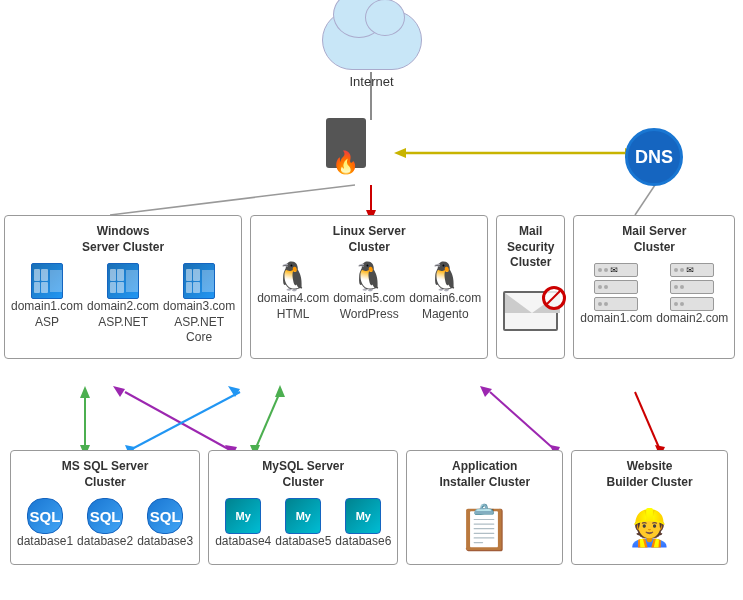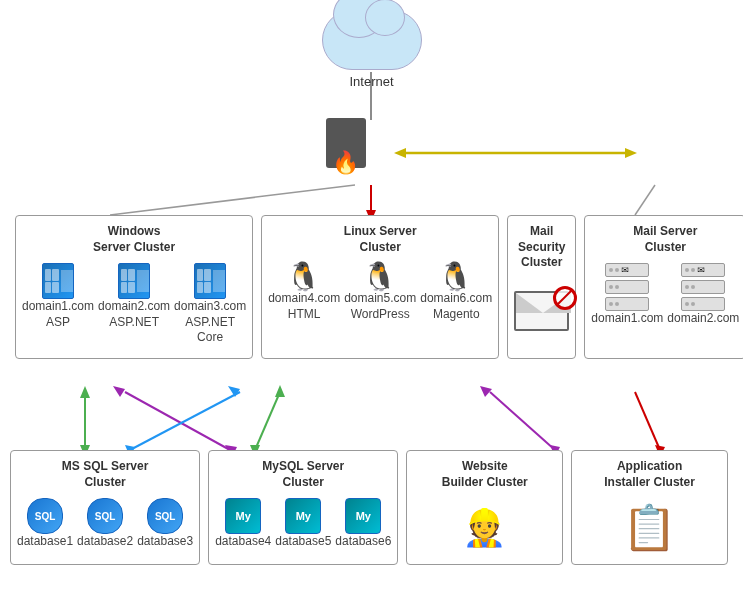--- a/index.html
+++ b/index.html
@@ -111,21 +111,21 @@
       font-size: 18px;
       font-weight: bold;
       border: 3px solid #1976d2;
       margin: 0 auto;
     }
 
     
     .cluster-row-top {
       position: absolute;
       top: 215px;
-      left: 15px;
+      left: 4px;
       right: 10px;
       display: flex;
       gap: 8px;
     }
 
     .cluster-box {
       border: 1.5px solid #999;
       border-radius: 4px;
       padding: 8px 6px 6px 6px;
       text-align: center;
@@ -285,21 +285,21 @@
     
     .sql-drum {
       width: 36px;
       height: 36px;
       background: linear-gradient(135deg, #1976d2, #42a5f5);
       border-radius: 16px;
       display: flex;
       align-items: center;
       justify-content: center;
       color: white;
-      font-size: 10px;
+      font-size: 15px;
       font-weight: bold;
       border: 1px solid #1565c0;
     }
 
     
     .mysql-drum {
       width: 36px;
       height: 36px;
       background: linear-gradient(135deg, #1976d2, #42a5f5);
       border-radius: 4px;
@@ -377,20 +377,25 @@
     <div class="cloud-label">Internet</div>
   </div>
 
   <div class="firewall" style="left:346px;top:118px;">
     <div class="firewall-icon">
       <div class="firewall-body"></div>
       <div class="firewall-flame">🔥</div>
     </div>
   </div>
 
+  <div class="dns-box">
+    <div class="dns-circle">
+      <span>DNS</span>
+    </div>
+  </div>
 
   <div class="cluster-row-top">
 
     <div class="cluster-box">
       <div class="cluster-title">Windows<br>Server Cluster</div>
       <div class="cluster-icons">
         <div class="server-icon">
           <div class="win-server">
             <div class="win-server-grid">
               <div class="win-grid-cell"></div>
@@ -530,28 +535,28 @@
           <div class="domain-label">database5</div>
         </div>
         <div class="server-icon">
           <div class="mysql-drum" style="background:linear-gradient(135deg,#00838f,#00bcd4);">My</div>
           <div class="domain-label">database6</div>
         </div>
       </div>
     </div>
 
     <div class="cluster-box">
+      <div class="cluster-title">Application<br>Installer Cluster</div>
+      <div style="display:flex;justify-content:center;align-items:center;height:60px;">
+        <div style="font-size:44px;line-height:1;">📋</div>
+      </div>
+    </div>
+
+    <div class="cluster-box">
       <div class="cluster-title">Website<br>Builder Cluster</div>
       <div style="display:flex;justify-content:center;align-items:center;height:60px;">
         <div class="website-builder-icon">👷</div>
       </div>
     </div>
 
-    <div class="cluster-box">
-      <div class="cluster-title">Application<br>Installer Cluster</div>
-      <div style="display:flex;justify-content:center;align-items:center;height:60px;">
-        <div style="font-size:44px;line-height:1;">📋</div>
-      </div>
-    </div>
-
   </div>
 
 </div>
 
 </body></html>

